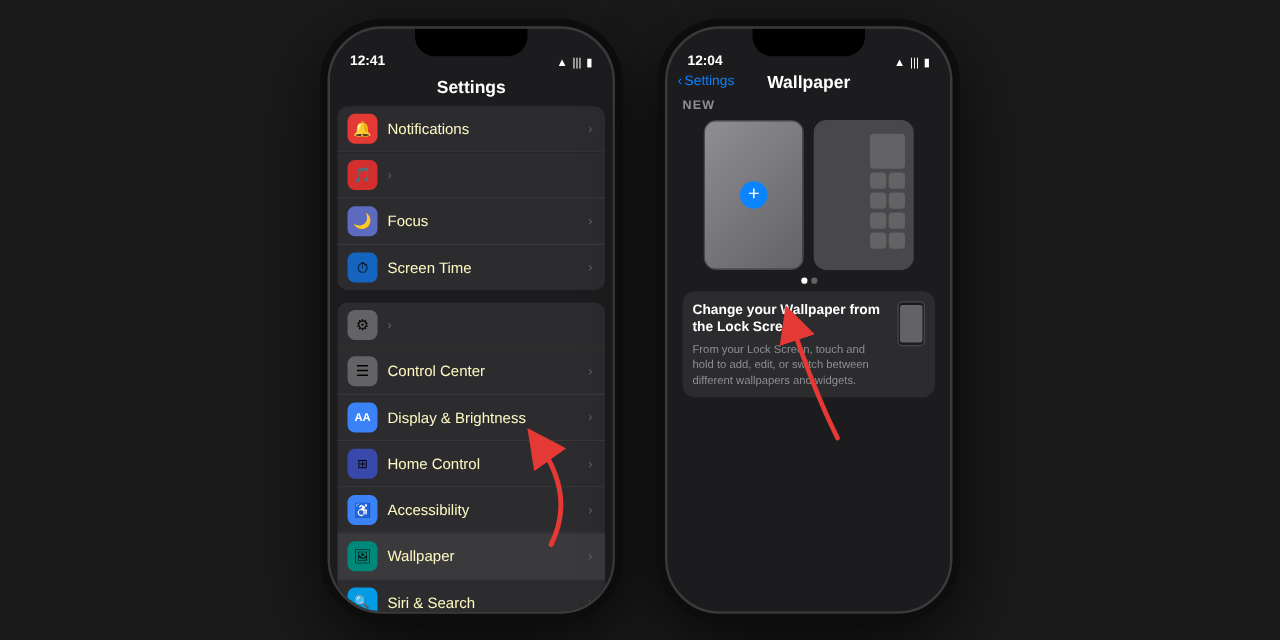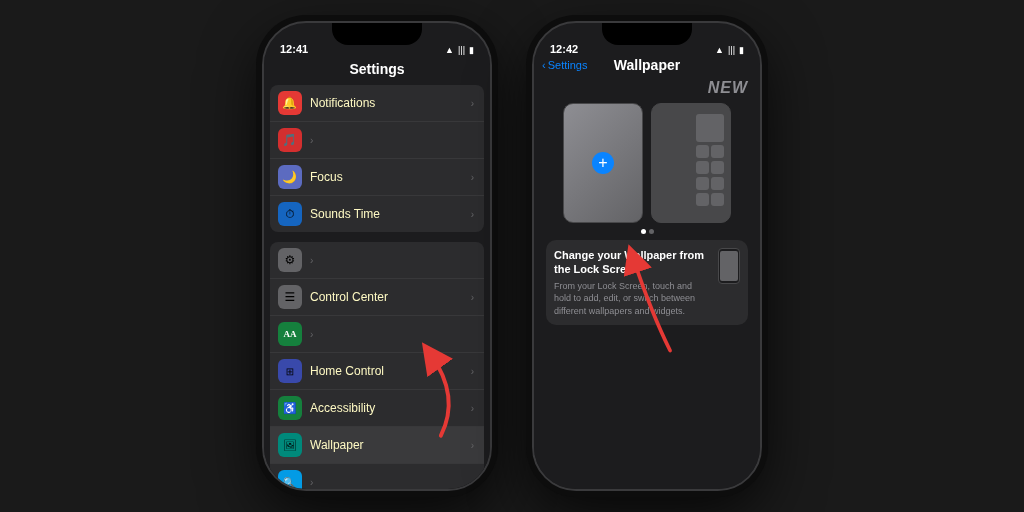--- a/index.html
+++ b/index.html
@@ -139,21 +139,21 @@
       height: 6px;
       background: transparent;
     }
 
     
     .icon-red { background: #e53935; }
     .icon-red2 { background: #d32f2f; }
     .icon-purple { background: #5c6bc0; }
     .icon-blue { background: #1565c0; }
     .icon-gray { background: #636366; }
-    .icon-blue2 { background: #15803d; font-family: Liberation Serif, serif; }
+    .icon-blue2 { background: #3b82f6; }
     .icon-teal { background: #00897b; }
     .icon-indigo { background: #3949ab; }
     .icon-blue3 { background: #039be5; }
 
     
     .wallpaper-nav {
       display: flex;
       align-items: center;
       padding: 4px 8px;
       position: relative;
@@ -172,27 +172,26 @@
       font-size: 14px;
       font-weight: 600;
       color: #fff;
     }
 
     .wallpaper-content {
       padding: 4px 12px;
     }
 
     .new-label {
-      text-align: right;
-      font-size: 16px;
+      text-align: left;
+      font-size: 10px;
       font-weight: 600;
       color: #8e8e93;
       letter-spacing: 1px;
       margin-bottom: 6px;
-      font-style: italic;
     }
 
     .wallpaper-previews {
       display: flex;
       gap: 8px;
       justify-content: center;
       margin-bottom: 6px;
     }
 
     .wallpaper-preview {
@@ -370,58 +369,60 @@
           <div class="settings-icon icon-red2">🎵</div>
           <span class="settings-chevron">›</span>
         </div>
         <div class="settings-item">
           <div class="settings-icon icon-purple">🌙</div>
           <span class="settings-label">Focus</span>
           <span class="settings-chevron">›</span>
         </div>
         <div class="settings-item">
           <div class="settings-icon icon-blue">⏱</div>
-          <span class="settings-label">Sounds Time</span>
+          <span class="settings-label">Screen Time</span>
           <span class="settings-chevron">›</span>
         </div>
       </div>
 
       <div class="section-gap"></div>
 
       <div class="settings-section">
         <div class="settings-item">
           <div class="settings-icon icon-gray">⚙</div>
           <span class="settings-chevron">›</span>
         </div>
         <div class="settings-item">
           <div class="settings-icon icon-gray">☰</div>
           <span class="settings-label">Control Center</span>
           <span class="settings-chevron">›</span>
         </div>
         <div class="settings-item">
           <div class="settings-icon icon-blue2" style="font-size:9px;font-weight:700;color:#fff;">AA</div>
+          <span class="settings-label">Display &amp; Brightness</span>
           <span class="settings-chevron">›</span>
         </div>
         <div class="settings-item">
           <div class="settings-icon icon-indigo" style="font-size:10px;">⊞</div>
           <span class="settings-label">Home Control</span>
           <span class="settings-chevron">›</span>
         </div>
         <div class="settings-item">
           <div class="settings-icon icon-blue2" style="font-size:11px;">♿</div>
           <span class="settings-label">Accessibility</span>
           <span class="settings-chevron">›</span>
         </div>
         <div class="settings-item highlighted">
           <div class="settings-icon icon-teal" style="font-size:11px;">🖼</div>
           <span class="settings-label">Wallpaper</span>
           <span class="settings-chevron">›</span>
         </div>
         <div class="settings-item">
           <div class="settings-icon icon-blue3" style="font-size:10px;">🔍</div>
+          <span class="settings-label">Siri &amp; Search</span>
           <span class="settings-chevron">›</span>
         </div>
 
       </div>
     </div>
   </div>
 
   <svg class="arrow-overlay" viewBox="0 0 230 470" xmlns="http://www.w3.org/2000/svg">
     <defs>
       <marker id="arrowhead1" markerWidth="8" markerHeight="8" refX="4" refY="4" orient="auto">
@@ -433,21 +434,21 @@
   </svg>
 </div>
 
 <div class="phone">
   <div class="side-button-left vol-up"></div>
   <div class="side-button-left vol-down"></div>
   <div class="side-button-right power"></div>
   <div class="notch"></div>
 
   <div class="status-bar">
-    <span class="status-time">12:42</span>
+    <span class="status-time">12:04</span>
     <div class="status-icons">
       <span>▲</span>
       <span>|||</span>
       <span>▮</span>
     </div>
   </div>
 
   <div class="screen">
     <div class="wallpaper-nav">
       <div class="wallpaper-back">

